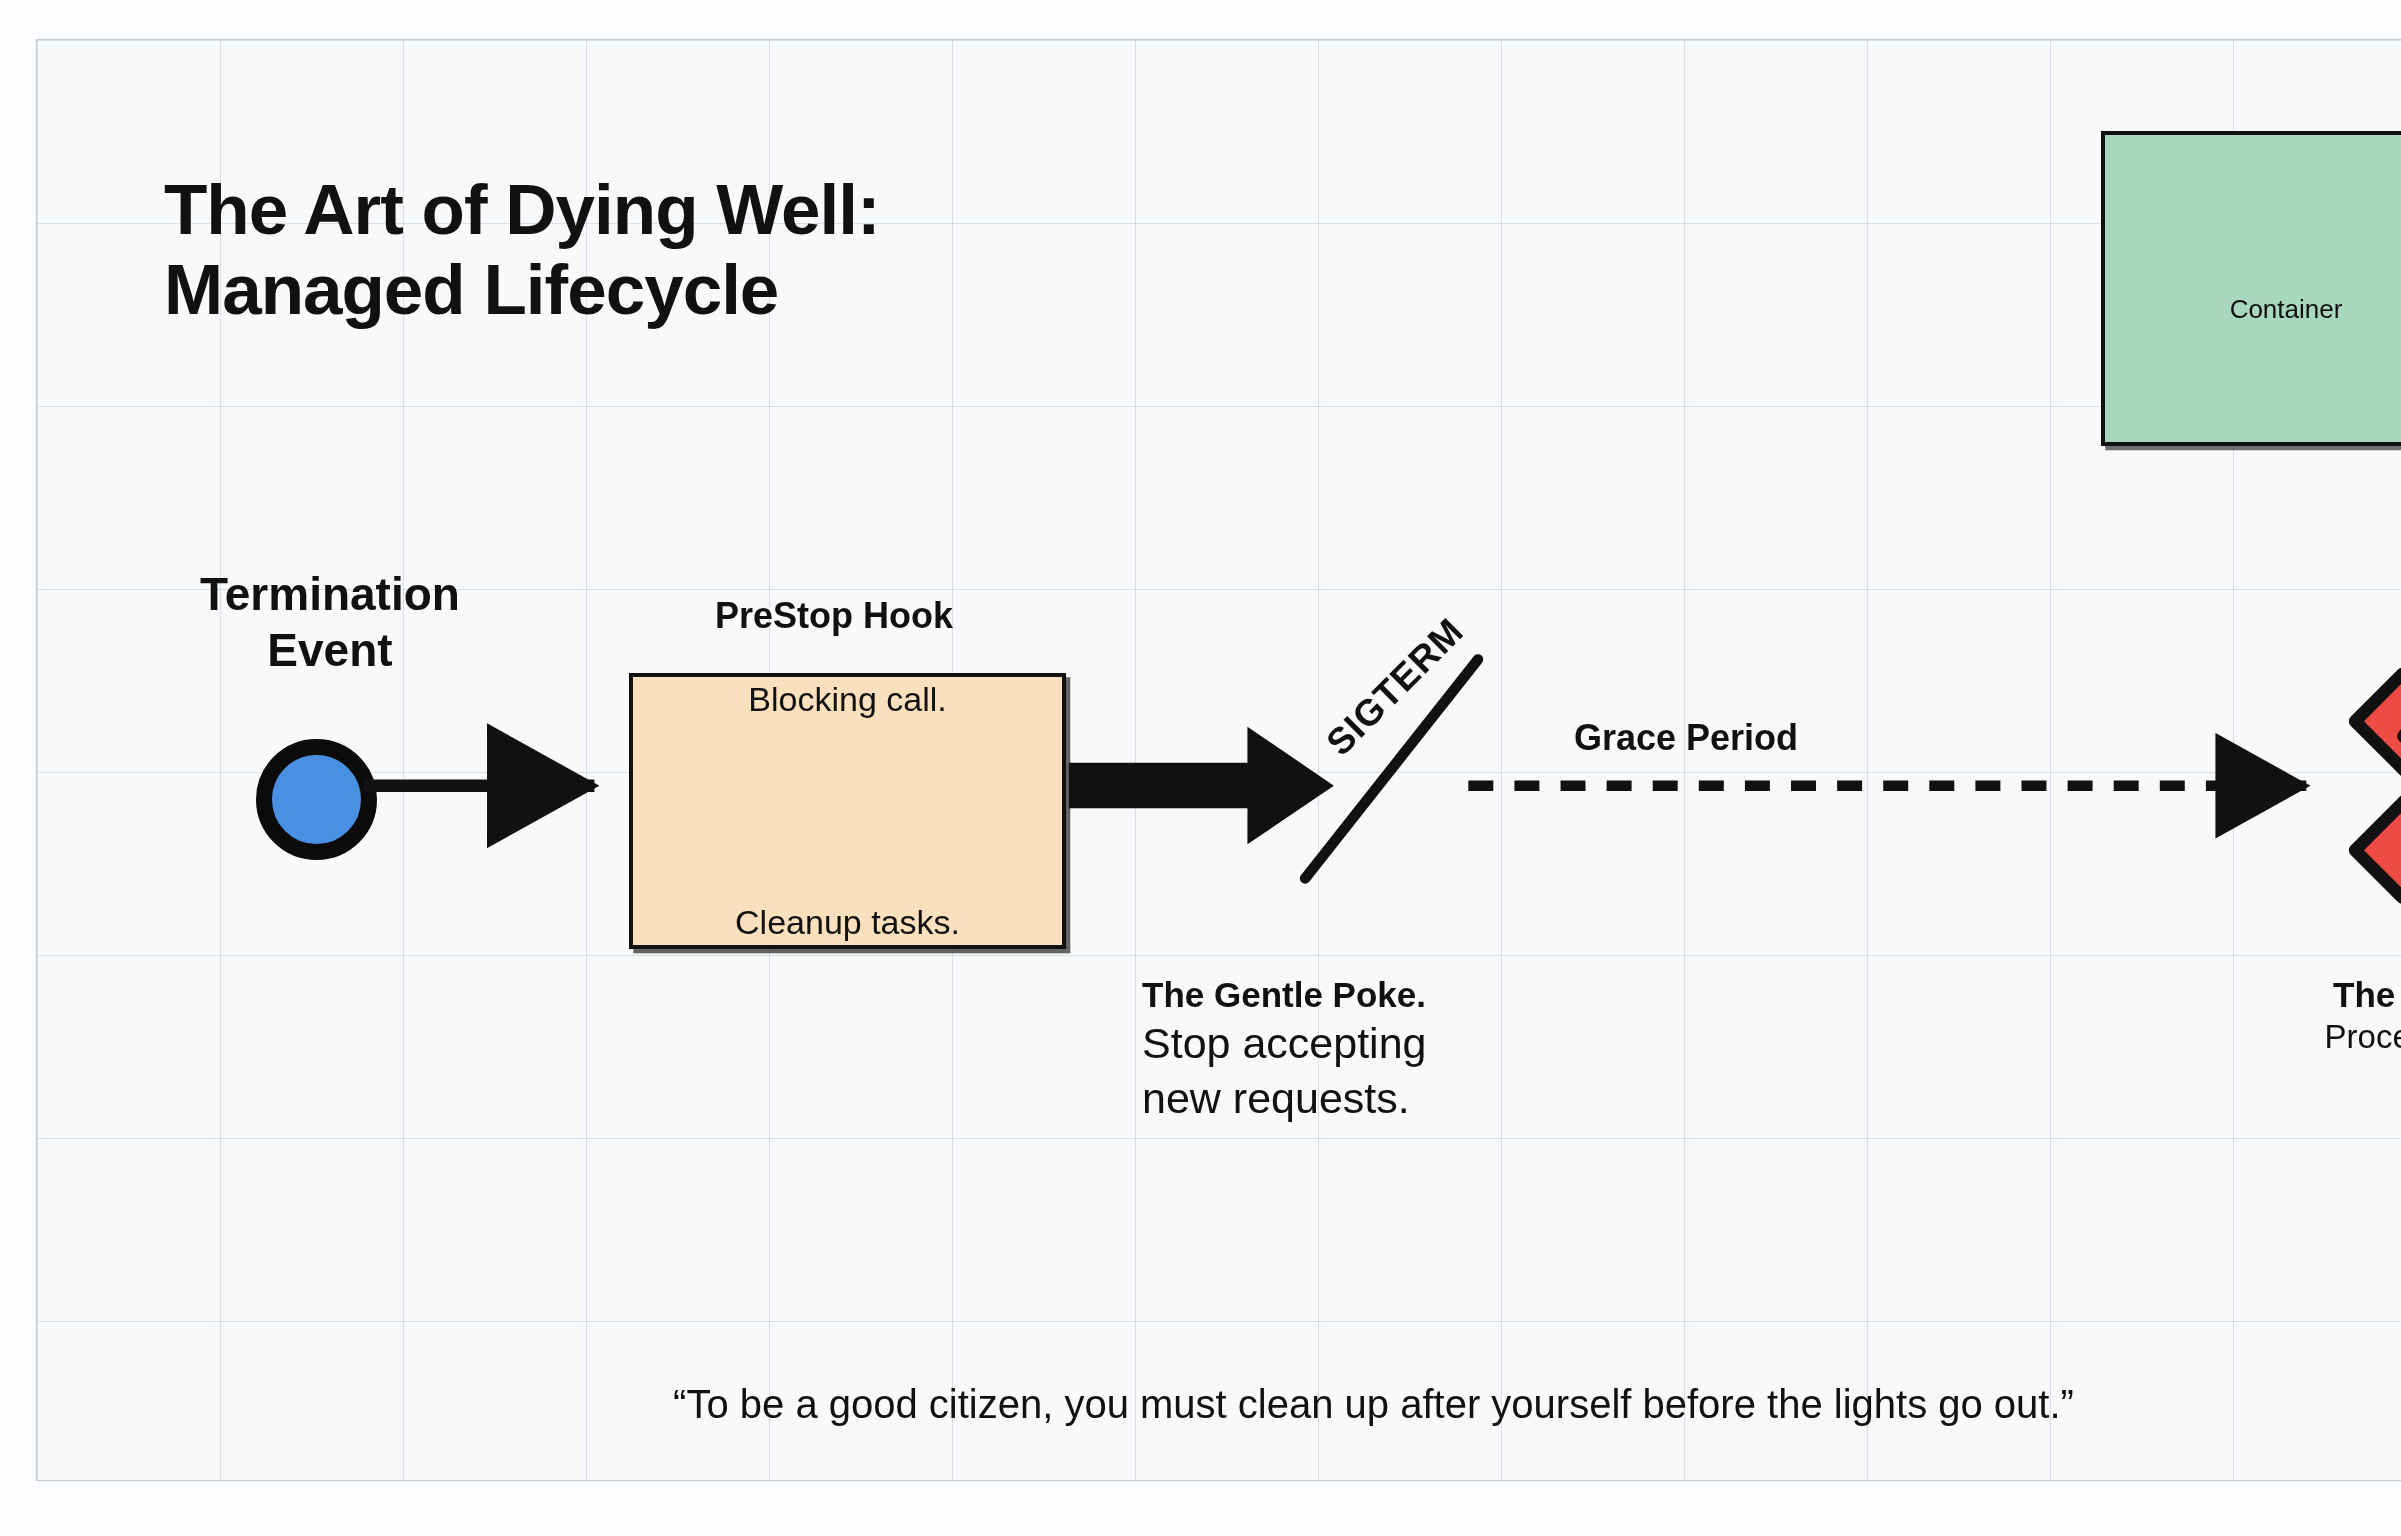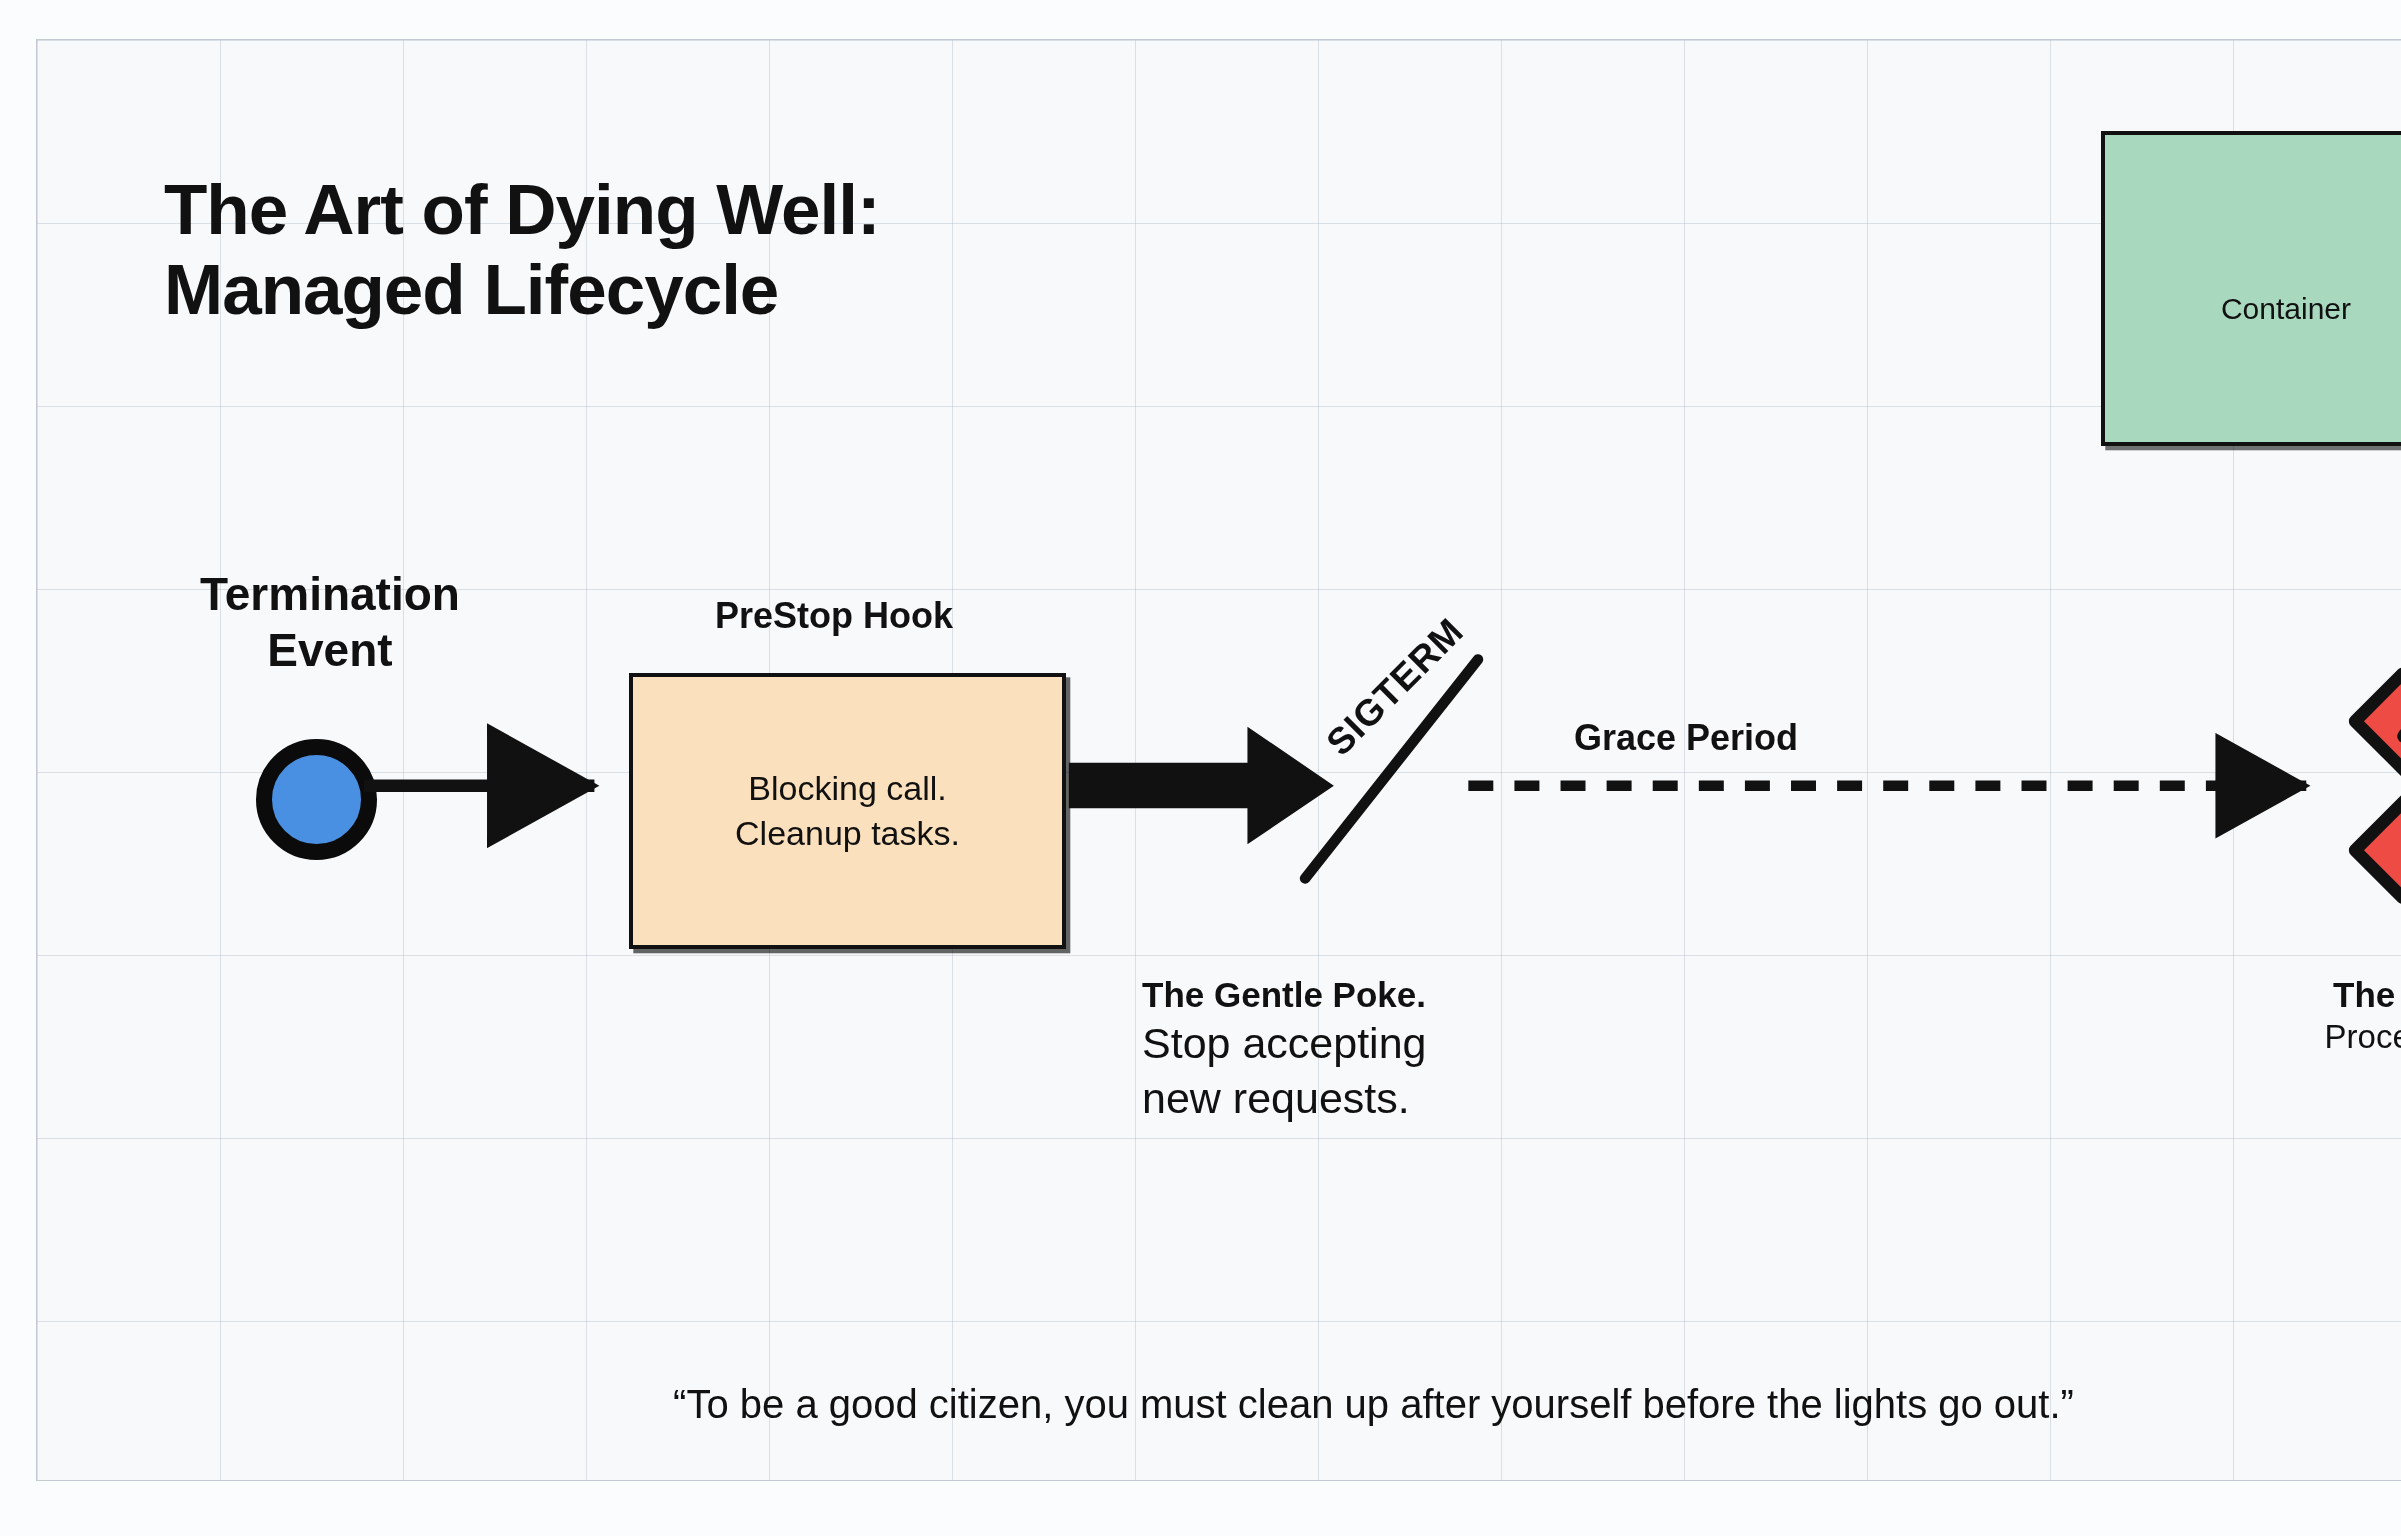--- a/index.html
+++ b/index.html
@@ -40,42 +40,42 @@
 
   
   #container-box{
     left:2064px; top:91px; width:370px; height:315px;
     background:#a8d8be;
     border:4.3px solid #111;
     box-sizing:border-box;
     box-shadow:4.3px 4.3px 0 rgba(0,0,0,.55);
     display:flex;align-items:center;justify-content:center;
   }
-  #container-label{font-size:30px;color:#111;margin-top:41px;}
+  #container-label{font-size:26px;color:#111;margin-top:41px;}
 
   
   #term-label{
     left:149px; top:526px; width:288px; text-align:center;
     font-size:46px;font-weight:bold;color:#111;line-height:1.22;white-space:pre;
   }
   #event-circle{
     left:219px; top:699px; width:89px;height:89px;border-radius:50%;
     background:#4a90e2; border:16px solid #0b0b0b; box-sizing:content-box;
   }
 
   
   #prestop-label{
     left:533px; top:555px; width:528px;text-align:center;
     font-size:36px;font-weight:bold;color:#111;
   }
   #prestop-box{
     left:592px; top:633px; width:437px;height:276px;
     background:#fae0bc;border:4.3px solid #111;box-sizing:border-box;
     box-shadow:4.3px 4.3px 0 rgba(0,0,0,.6);
-    display:flex;flex-direction:column;align-items:center;justify-content:center;
+    display:flex;flex-direction:column;align-items:center;justify-content:space-between;
   }
   #prestop-box div{font-size:34px;color:#111;line-height:1.33;}
 
   
   #gentle-block{
     left:1105px; top:934px; width:384px;text-align:left;color:#111;
   }
   #gentle-block .hd{font-size:35px;font-weight:bold;line-height:1.2;}
   #gentle-block .sub{font-size:43px;line-height:1.28;white-space:pre;}
 

